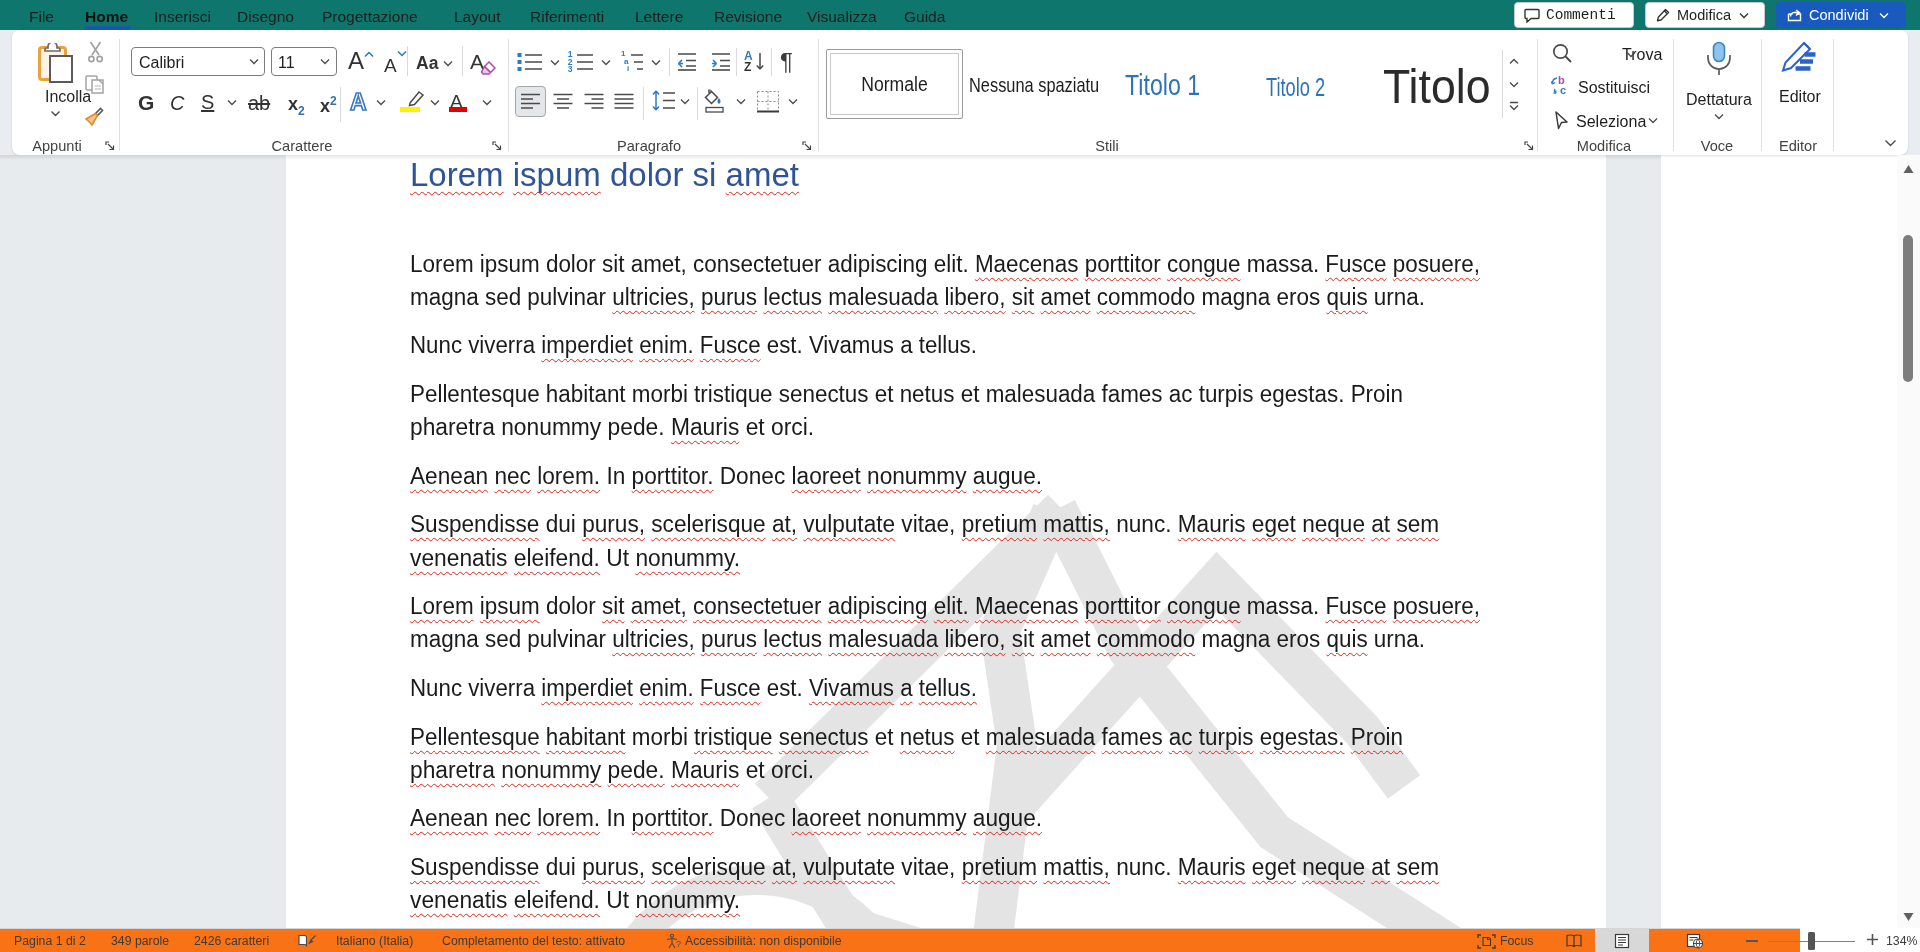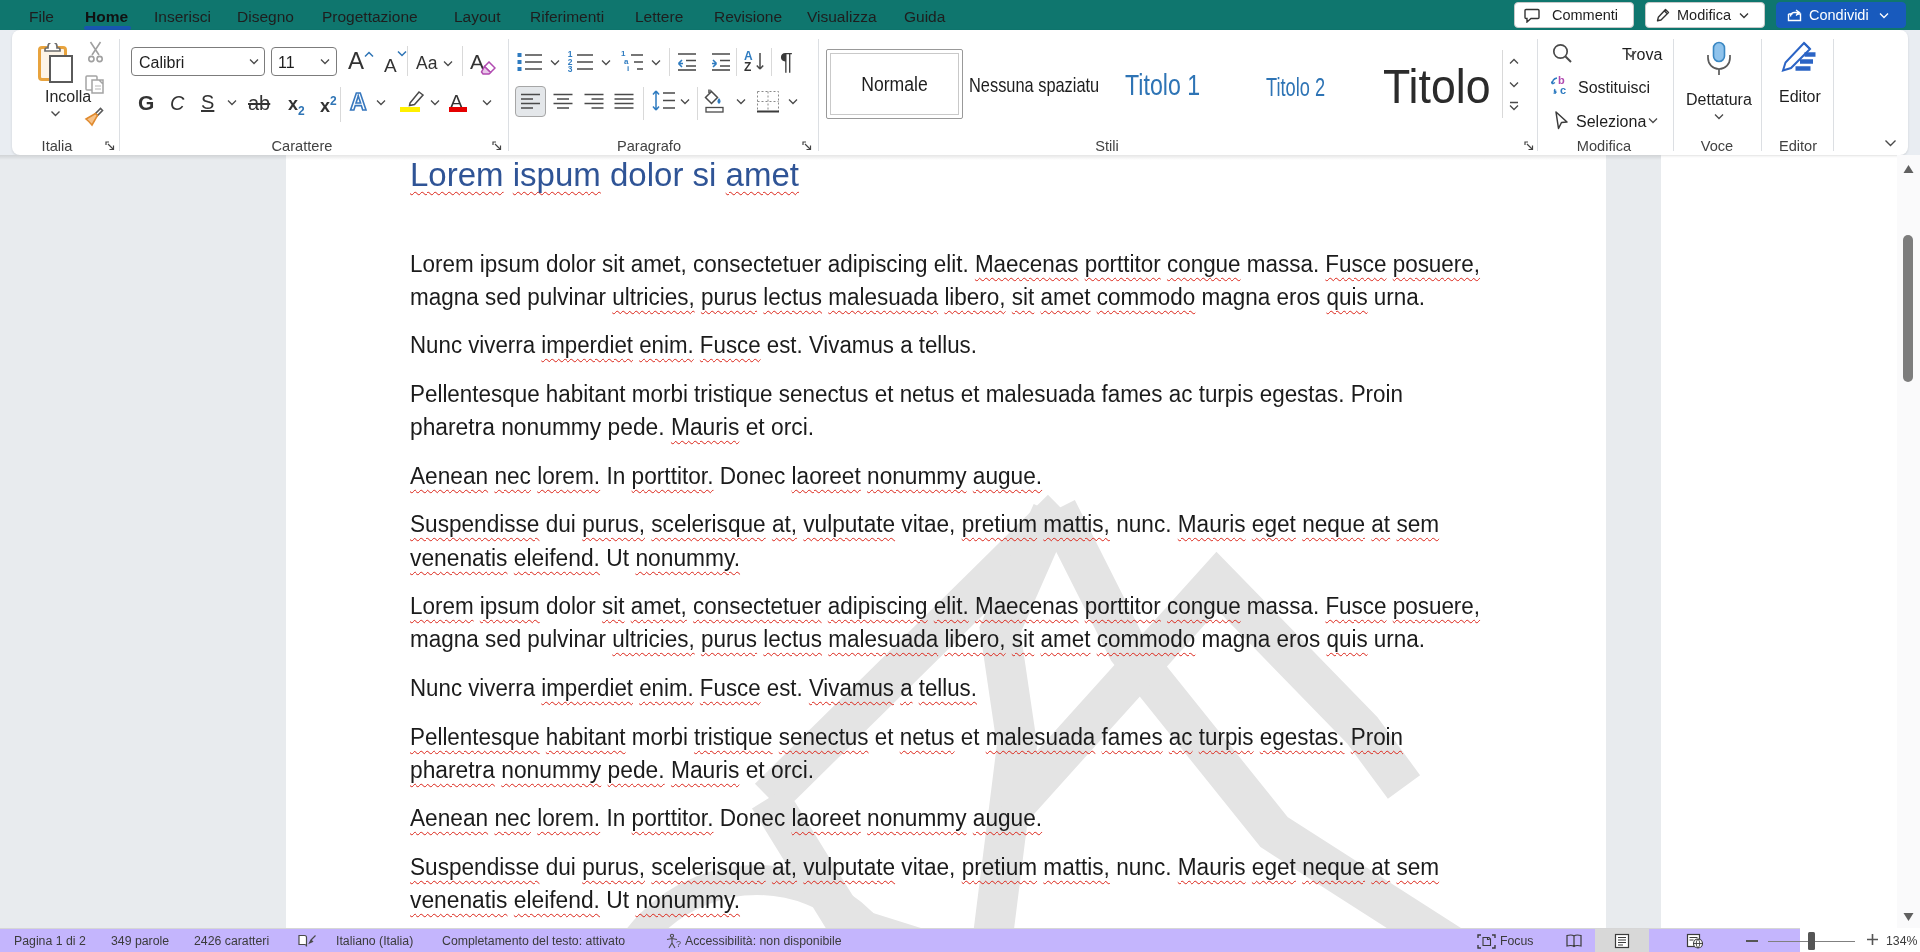--- a/index.html
+++ b/index.html
@@ -29,21 +29,21 @@
 
   .tl { position:absolute; font-size:24.7px; line-height:24.7px; color:#1b1b1b; white-space:nowrap; transform-origin:0 50%; }
   .sq { text-decoration-line:underline; text-decoration-style:wavy; text-decoration-color:#DB2418; text-decoration-thickness:1.4px; text-underline-offset:4.5px; text-decoration-skip-ink:none; }
   #title { position:absolute; font-size:34px; line-height:34px; color:#2F5496; white-space:nowrap; transform-origin:0 50%; }
 
   
   #sbar { position:absolute; left:1897px; top:155px; width:23px; height:773px; background:#FAFAFB; }
   #sthumb { position:absolute; left:6px; top:80px; width:10px; height:147px; background:#7d7d7d; border-radius:5px; }
 
   
-  #status { position:absolute; left:0; top:928px; width:1800px; height:24px; background:#c4b5fd; border-top:1px solid #D6D6D6; font-size:12.3px; color:#3b3b3b; }
+  #status { position:absolute; left:0; top:928px; width:1800px; height:24px; background:#f97316; border-top:1px solid #D6D6D6; font-size:12.3px; color:#3b3b3b; }
   .st { position:absolute; top:5px; white-space:nowrap; }
 </style>
 </head>
 <body>
 <div id="app">
 
   <div class="abs" style="left:0; top:0; width:1920px; height:155px; background:#E9EDF2;"></div>
 
   <div id="tabbar">
     <div class="tab" style="left:29px">File</div>
@@ -55,21 +55,21 @@
     <div class="tab" style="left:530px">Riferimenti</div>
     <div class="tab" style="left:635px">Lettere</div>
     <div class="tab" style="left:714px">Revisione</div>
     <div class="tab" style="left:807px">Visualizza</div>
     <div class="tab" style="left:904px">Guida</div>
     <div id="homeline"></div>
     <div class="topbtn" style="left:1514px; width:120px;">
       <svg style="margin-left:9px;" width="16" height="15" viewBox="0 0 16 15">
           <path d="M2 1.5 h12 a1 1 0 0 1 1 1 v7 a1 1 0 0 1 -1 1 h-7 l-4 3.5 v-3.5 h-1 a1 1 0 0 1 -1 -1 v-7 a1 1 0 0 1 1 -1 z" fill="none" stroke="#333" stroke-width="1.4"></path>
         </svg>
-      <span style="margin-left:12px;">Commenti</span>
+      <span style="margin-left:6px;font-family:Liberation Mono, monospace;">Commenti</span>
     </div>
     <div class="topbtn" style="left:1645px; width:120px;">
       <svg style="margin-left:9px;" width="16" height="16" viewBox="0 0 16 16">
           <path d="M10.5 2.5 L13.5 5.5 L6 13 L2.5 13.8 L3.3 10.3 Z M9.5 4 L12 6.5" fill="none" stroke="#333" stroke-width="1.4" stroke-linejoin="round"></path>
         </svg>
       <span style="margin-left:6px;">Modifica</span>
       <svg style="margin-left:8px;" width="10" height="7" viewBox="0 0 10 7">
           <path d="M1 1.5 L5 5.5 L9 1.5" stroke="#333" stroke-width="1.3" fill="none"></path>
         </svg>
     </div>
@@ -103,21 +103,21 @@
     </svg>
     <svg class="abs" style="left:73px; top:45px;" width="20" height="19" viewBox="0 0 20 19">
       <rect x="1" y="1" width="11" height="14" rx="1" fill="#fff" stroke="#a4a4a4" stroke-width="1.5"></rect>
       <path d="M7 5 h11 v13 h-11 z M14 5 l4 4" fill="#fff" stroke="#a4a4a4" stroke-width="1.5"></path>
       <path d="M10 11 h6 M10 14 h6" stroke="#b5b5b5" stroke-width="1.2"></path>
     </svg>
     <svg class="abs" style="left:71px; top:77px;" width="21" height="20" viewBox="0 0 21 20">
       <path d="M12.5 6.5 L17.5 1.5 L19.5 3.5 L14.5 8.5 Z" fill="#fff" stroke="#5a5a5a" stroke-width="1.6"></path>
       <path d="M3 12 L12.5 6.5 L14.5 8.5 L9 18 C7 15.5 5.5 14 3 12 Z" fill="#F6C289" stroke="#E08A2E" stroke-width="1.6"></path>
     </svg>
-    <div class="lbl" style="left:45px;">Italia</div>
+    <div class="lbl" style="left:45px;">Appunti</div>
     <svg class="launch" style="left:93px; top:111px;" viewBox="0 0 10 10">
         <path d="M1 4 V1 H4 M3 3 L8.5 8.5 M8.5 4.5 V8.5 H4.5" stroke="#444" stroke-width="1.2" fill="none"></path>
       </svg>
     <div class="sep" style="left:107px;"></div>
 
     <div class="abs" style="left:119px; top:17px; width:134px; height:29px; border:1px solid #7c7c7c; border-radius:4px;"></div>
     <div class="rtxt" style="left:127px; top:24px;">Calibri</div>
     <svg class="abs" style="left:237px; top:28px;" width="10" height="7" viewBox="0 0 10 7">
         <path d="M1 1.5 L5 5.5 L9 1.5" stroke="#4a4a4a" stroke-width="1.3" fill="none"></path>
       </svg>
@@ -128,21 +128,21 @@
       </svg>
     <div class="abs" style="left:336px; top:19px; font-size:24px; line-height:24px; color:#333;">A</div>
     <svg class="abs" style="left:352px; top:21px;" width="10" height="7" viewBox="0 0 10 7">
         <path d="M1 5.5 L5 1.5 L9 5.5" stroke="#2E74B5" stroke-width="1.5" fill="none"></path>
       </svg>
     <div class="abs" style="left:372px; top:26px; font-size:19px; line-height:19px; color:#333;">A</div>
     <svg class="abs" style="left:385px; top:20px;" width="10" height="7" viewBox="0 0 10 7">
         <path d="M1 1.5 L5 5.5 L9 1.5" stroke="#2E74B5" stroke-width="1.5" fill="none"></path>
       </svg>
     <div class="sep2" style="left:395px; top:16px; height:30px;"></div>
-    <div class="abs" style="left:404px; top:25px; font-size:17.5px; line-height:17.5px; color:#333;">Aa</div>
+    <div class="abs" style="left:404px; top:25px; font-size:17.5px; line-height:17.5px; color:#333;font-weight:bold;">Aa</div>
     <svg class="abs" style="left:431px; top:30px;" width="10" height="7" viewBox="0 0 10 7">
         <path d="M1 1.5 L5 5.5 L9 1.5" stroke="#4a4a4a" stroke-width="1.3" fill="none"></path>
       </svg>
     <div class="sep2" style="left:450px; top:16px; height:30px;"></div>
     <div class="abs" style="left:458px; top:21px; font-size:21px; line-height:21px; color:#333;">A</div>
     <svg class="abs" style="left:468px; top:31px;" width="16" height="15" viewBox="0 0 16 15">
         <path d="M4.5 5.5 L9 1 L15 7 L10.5 11.5 Z" fill="#fff" stroke="#B14BB1" stroke-width="1.5"></path>
         <path d="M4.5 5.5 L10.5 11.5 L9 13 L3 13 L1.5 11 Z" fill="#E9C7E9" stroke="#B14BB1" stroke-width="1.5"></path>
       </svg>
 

